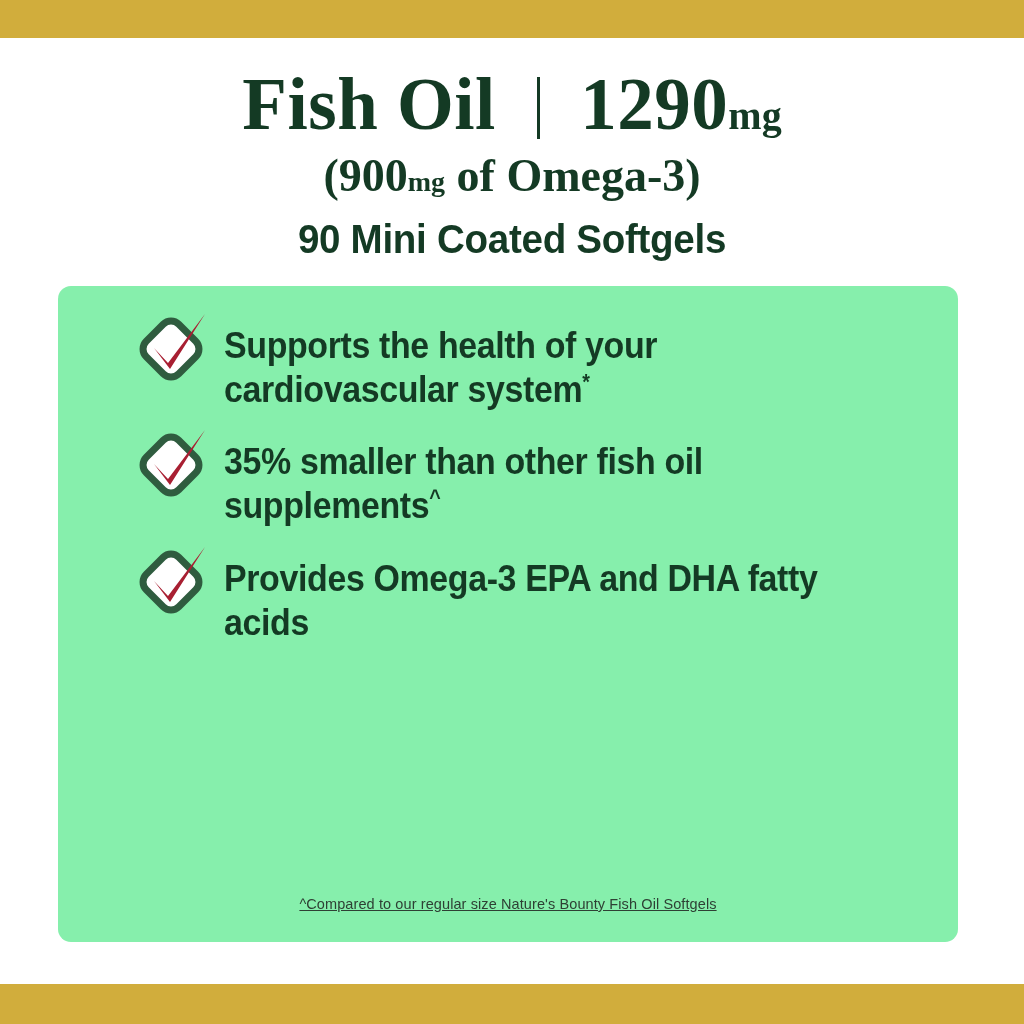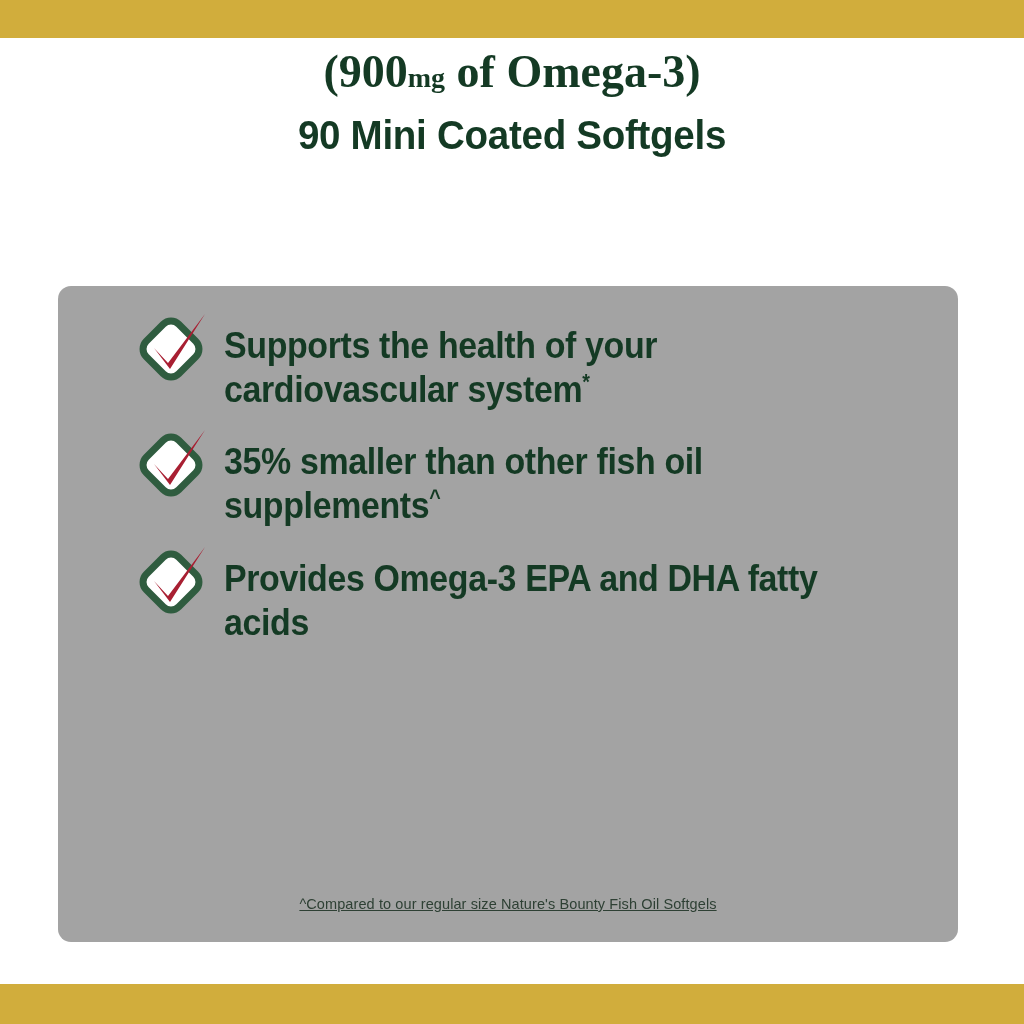--- a/index.html
+++ b/index.html
@@ -78,21 +78,21 @@
     white-space: nowrap;
   }
 
   
   .panel {
     position: absolute;
     left: 58px;
     top: 286px;
     width: 900px;
     height: 656px;
-    background: #a3a3a3;
+    background: #86efac;
     border-radius: 13px;
     box-sizing: border-box;
     padding: 32px 30px 0 76px;
   }
 
   .benefit {
     position: relative;
     display: flex;
     align-items: flex-start;
     margin-bottom: 22px;
@@ -140,20 +140,25 @@
     letter-spacing: 0.1px;
     text-decoration: underline;
   }
 </style>
 </head>
 <body>
 
 <div class="bar-top"></div>
 
 <div class="header">
+  <div class="title-line">
+    <span>Fish Oil</span>
+    <span class="title-divider"></span>
+    <span>1290</span><span class="title-unit">mg</span>
+  </div>
   <div class="subtitle-serif">
     <span>(900</span><span class="title-unit">mg</span><span> of Omega-3)</span>
   </div>
   <div class="count-line">90 Mini Coated Softgels</div>
 </div>
 
 <div class="panel">
 
   <div class="benefit">
     <span class="check-icon">

